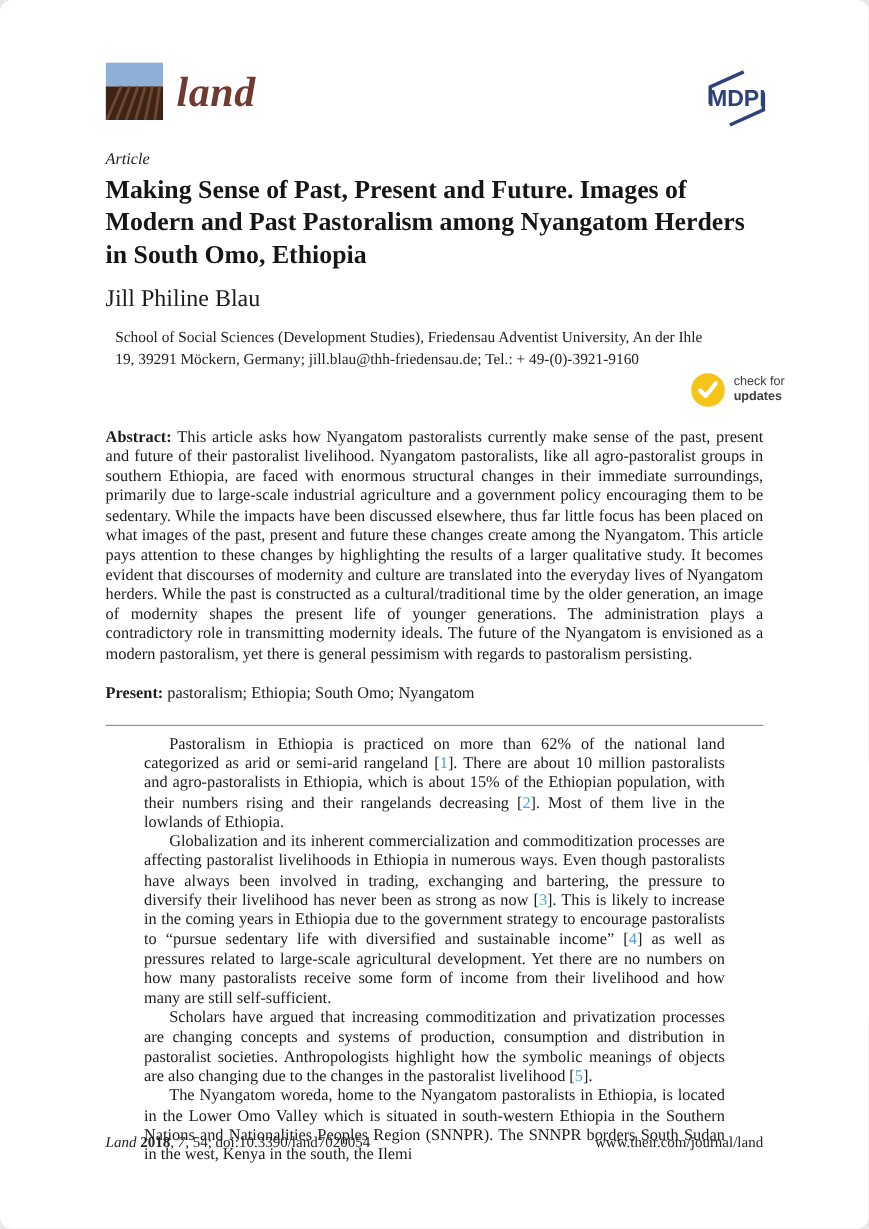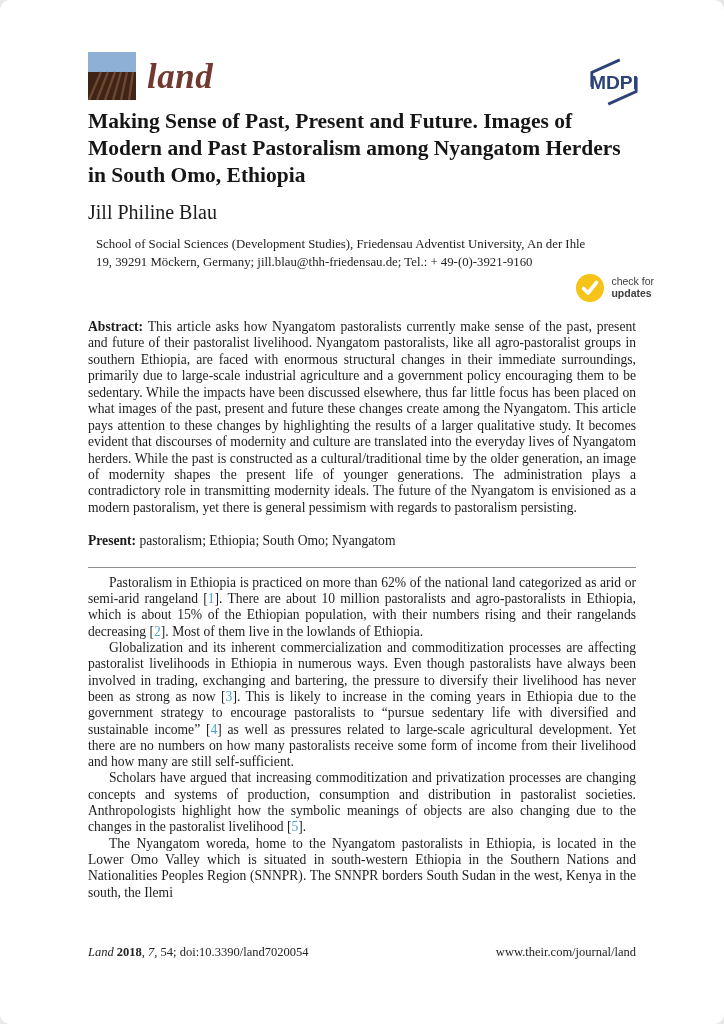--- a/index.html
+++ b/index.html
@@ -36,21 +36,21 @@
   .badge-text{font-family:"Liberation Sans",sans-serif;font-size:10.5px;line-height:1.12;color:#3d3d3d;}
   .badge-text .l2{font-weight:bold;}
   
   .abstract{margin:19px 88px 0;font-size:13.6px;line-height:1.21;text-align:justify;}
   .abstract .label{font-weight:bold;}
   .keywords{margin:17px 88px 0;font-size:13.6px;line-height:1.21;}
   .keywords .label{font-weight:bold;}
   .divider{margin:17px 88px 0;border:0;border-top:1px solid #8f8f8f;height:0;}
   
   .section-heading{margin:26px 88px 0;font-size:14.5px;font-weight:bold;line-height:1.1;}
-  .body-para{margin:7px 88px 0;font-size:13.6px;line-height:1.2;text-align:justify;text-indent:21px;}
+  .body-para{margin:7px 120px 0;font-size:13.6px;line-height:1.2;text-align:justify;text-indent:21px;}
   .body-para + .body-para{margin-top:0;}
   .seg-cite{color:#4da3d4;}
   .seg-i{font-style:italic;}
   .seg-b{font-weight:bold;}
   
   .footer{
     position:absolute;left:88px;right:88px;bottom:64px;
     display:flex;justify-content:space-between;
     font-size:12.5px;color:#222;
   }
@@ -76,20 +76,21 @@
       </svg>
       <div class="journal-wordmark">land</div>
     </div>
     <svg class="mdpi-logo" viewBox="0 0 80 54" xmlns="http://www.w3.org/2000/svg">
       <path d="M46,4 L17,17 L17,32" fill="none" stroke="#2c4278" stroke-width="3"></path>
       <path d="M34,50 L63,37 L63,22" fill="none" stroke="#2c4278" stroke-width="3"></path>
       <text x="40" y="34" text-anchor="middle" font-family="Liberation Sans, sans-serif" font-size="20" font-weight="bold" fill="#2c4278">MDPI</text>
     </svg>
   </div>
 
+  <div class="article-label">Article</div>
   <h1 class="article-title">Making Sense of Past, Present and Future. Images of Modern and Past Pastoralism among Nyangatom Herders in South Omo, Ethiopia</h1>
   <div class="author-name">Jill Philine Blau</div>
   <div class="affiliation">School of Social Sciences (Development Studies), Friedensau Adventist University, An der Ihle 19, 39291 Möckern, Germany; jill.blau@thh-friedensau.de; Tel.: + 49-(0)-3921-9160</div>
 
   <div class="history-row">
     <div class="updates-badge">
       <svg class="badge-circle" viewBox="0 0 30 30" xmlns="http://www.w3.org/2000/svg">
         <circle cx="15" cy="15" r="14" fill="#f6c319"></circle>
         <path d="M8.5,15.5 L13,20 L21.5,9.5" fill="none" stroke="#ffffff" stroke-width="3.6" stroke-linecap="round" stroke-linejoin="round"></path>
       </svg>

